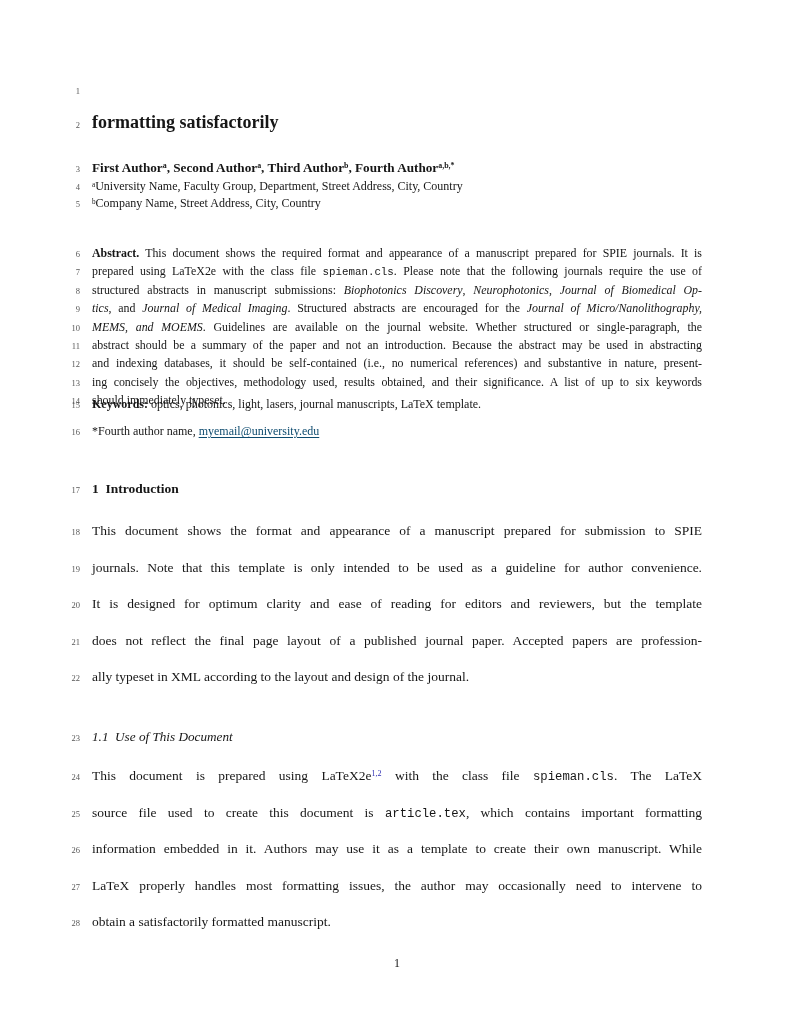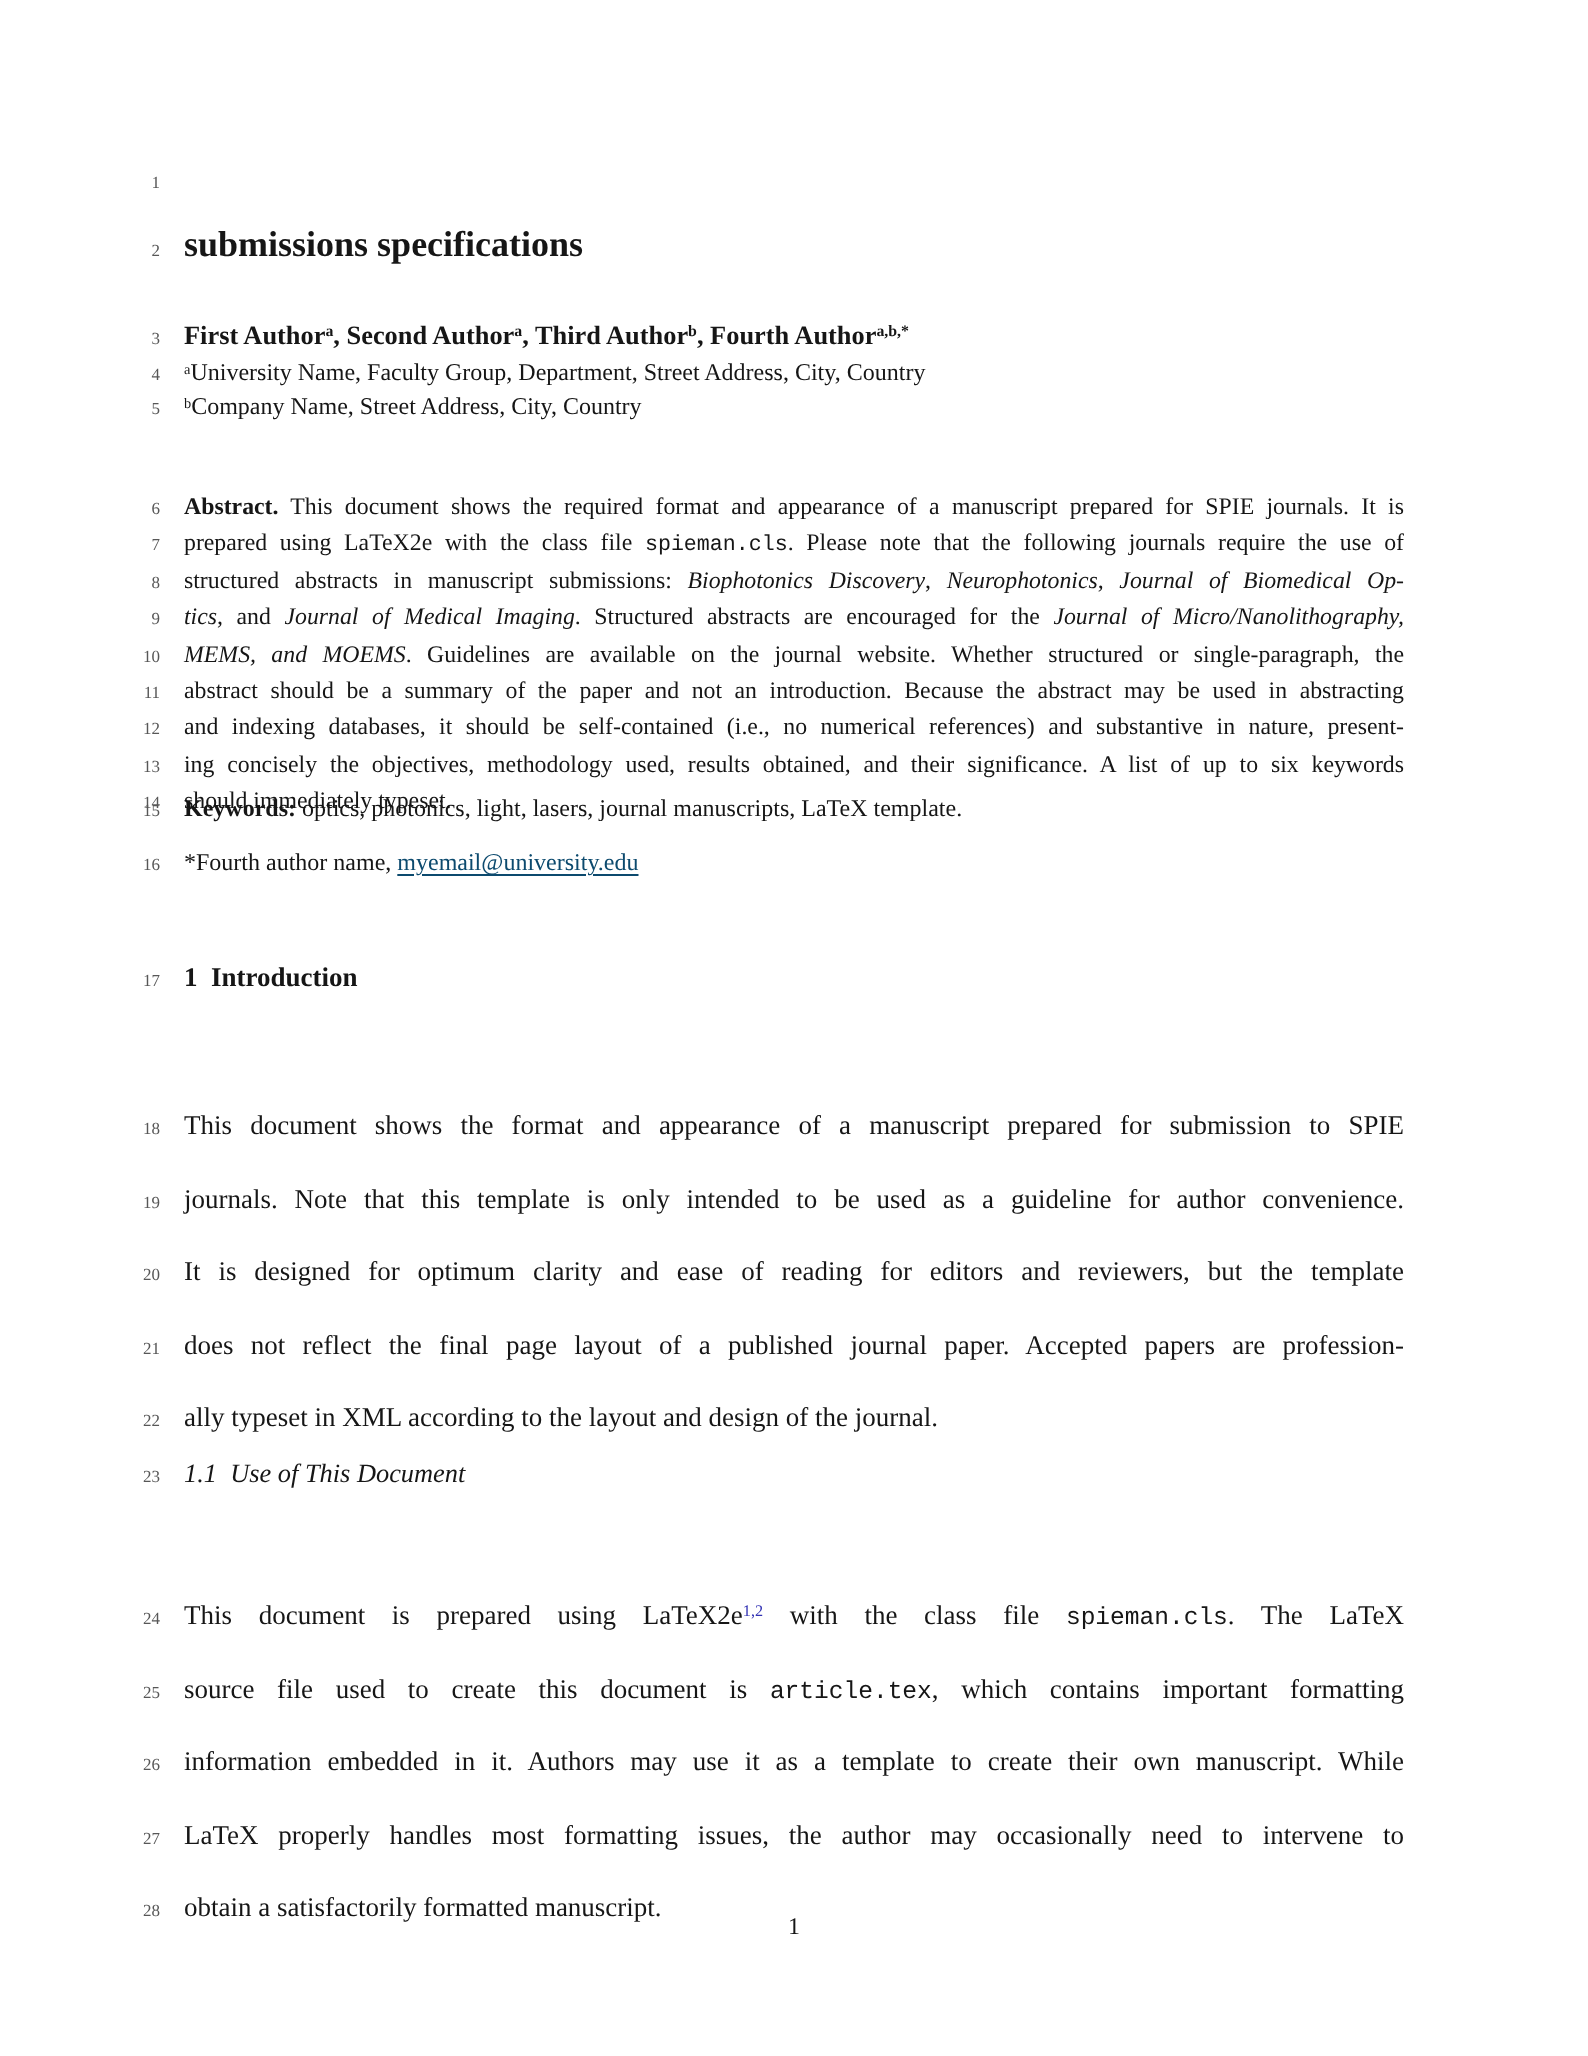--- a/index.html
+++ b/index.html
@@ -23,41 +23,41 @@
   .authors-text { font-size:13.2px; font-weight:bold; }
   .affil-row { height:17px; }
   .affil-text { font-size:12px; }
   .abs-row { height:18.4px; }
   .abs-text { font-size:11.9px; }
   .kw-text { font-size:12px; }
   .email-text { font-size:12px; }
   .h1-text { font-size:13.5px; font-weight:bold; white-space:pre; }
   .h2-text { font-size:13.2px; font-style:italic; white-space:pre; }
   .body-row { height:36.6px; }
-  .body-text { font-size:13.5px;margin-top:32px; }
+  .body-text { font-size:13.5px; }
   sup { font-size:60%; line-height:0; vertical-align:baseline; position:relative; top:-0.45em; }
   .mono { font-family:"Liberation Mono","DejaVu Sans Mono",monospace; font-size:91%; }
   .it { font-style:italic; }
   .b { font-weight:bold; }
   .email-link { color:#0c4a6e; text-decoration:underline; text-underline-offset:2px; cursor:pointer; }
   .cite { color:#3232b4; cursor:pointer; }
   .pagenum { position:absolute; top:956px; left:92px; width:610px; text-align:center; font-size:12px; }
 </style>
 </head>
 <body>
 
 <div class="page">
 
   <div class="block" style="top:86px">
     <div class="row title-row">
         <span class="lineno">1</span>
       </div>
     <div class="row title-row">
         <span class="lineno">2</span>
-        <span class="ltext title-text">submissions specifications</span>
+        <span class="ltext title-text">formatting satisfactorily</span>
       </div>
   </div>
 
   <div class="block" style="top:160px">
     <div class="row authors-row">
         <span class="lineno">3</span>
         <span class="ltext authors-text"><span>First Author</span><sup>a</sup><span>, Second Author</span><sup>a</sup><span>, Third Author</span><sup>b</sup><span>, Fourth Author</span><sup>a,b,*</sup></span>
       </div>
     <div class="row affil-row">
         <span class="lineno">4</span>

